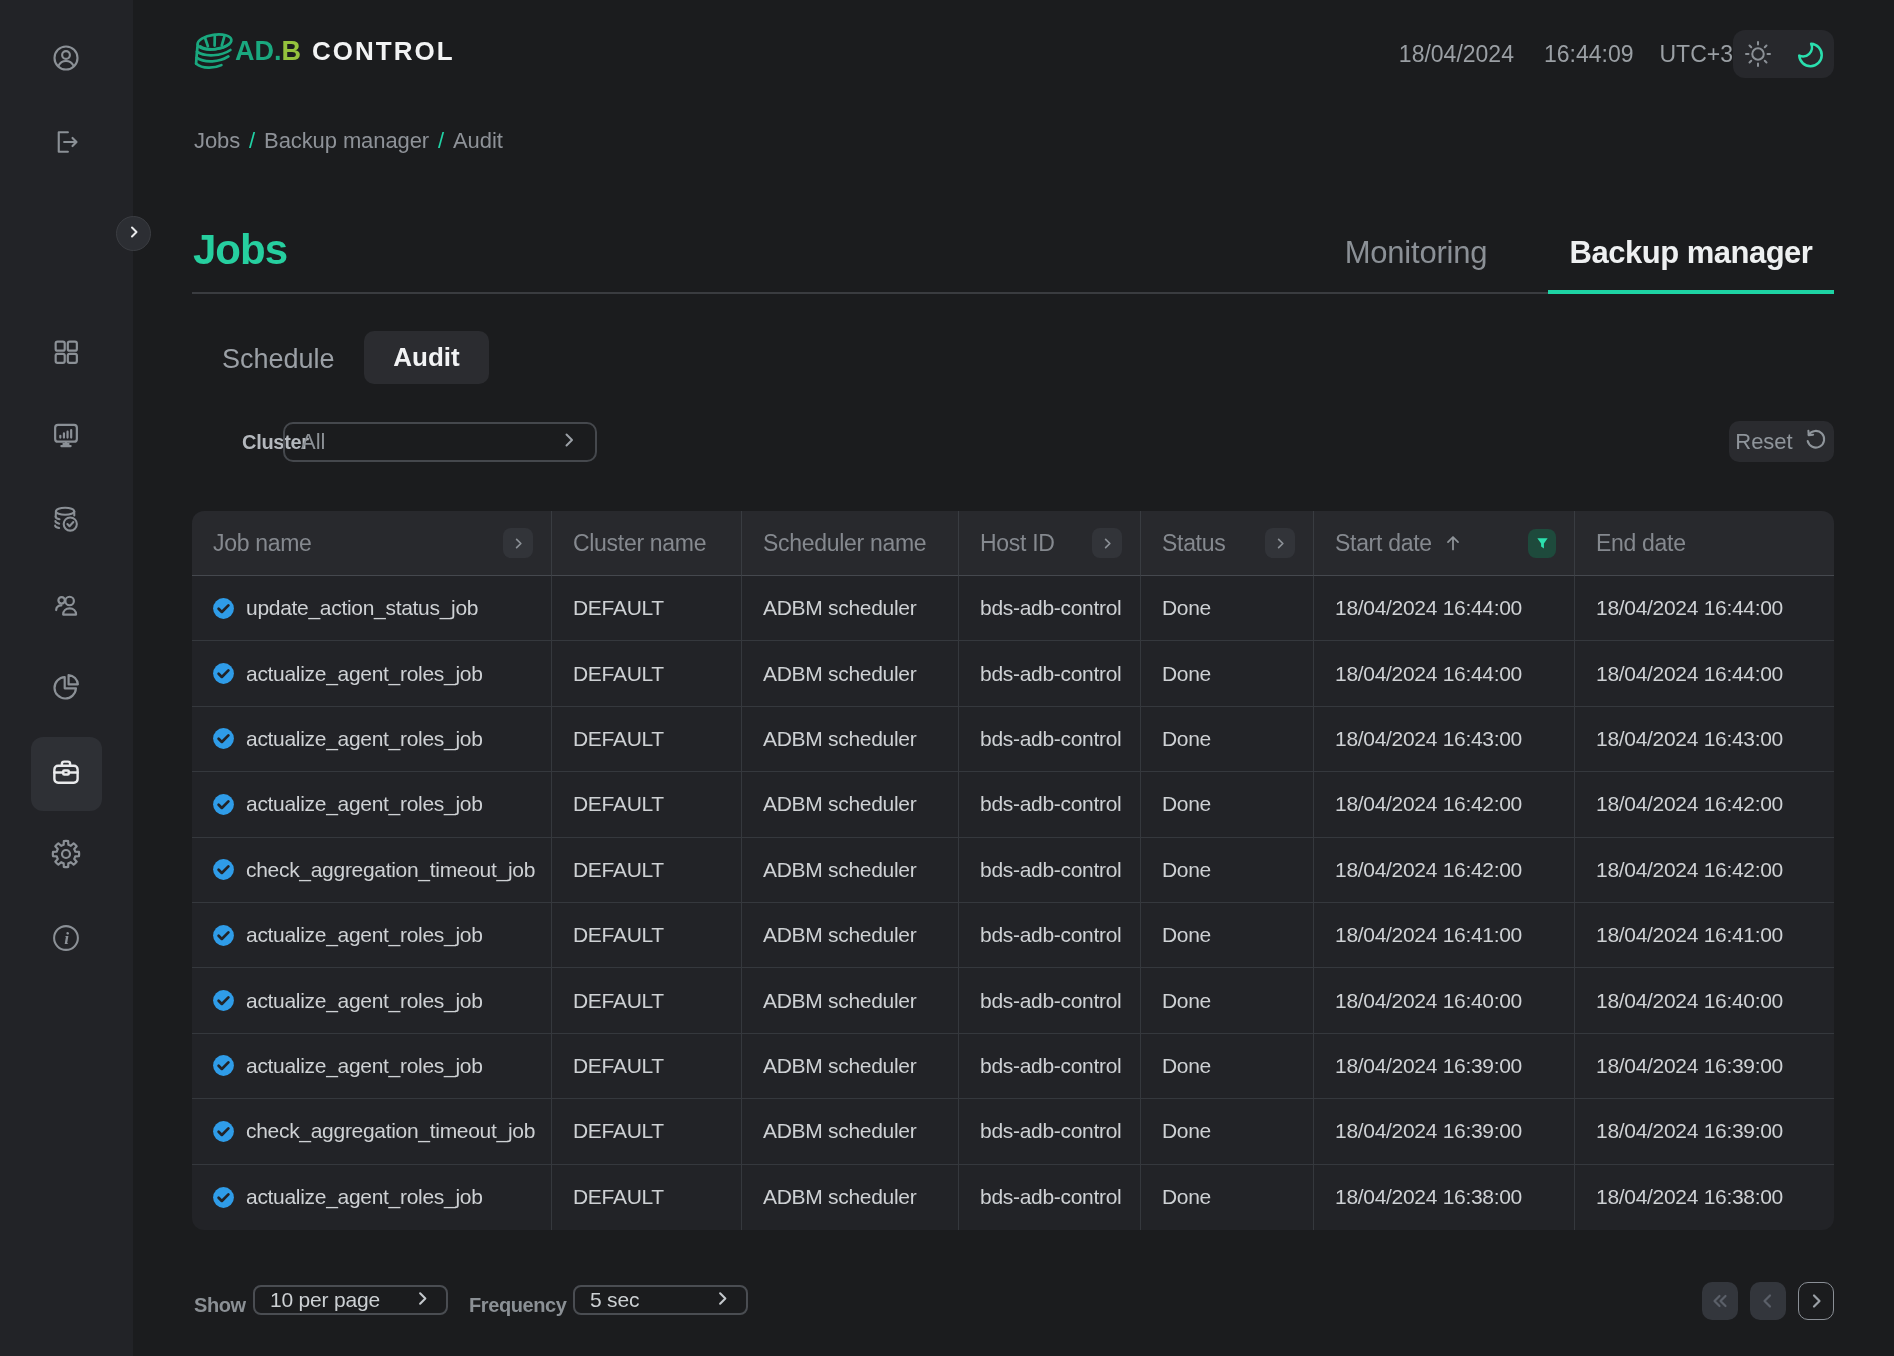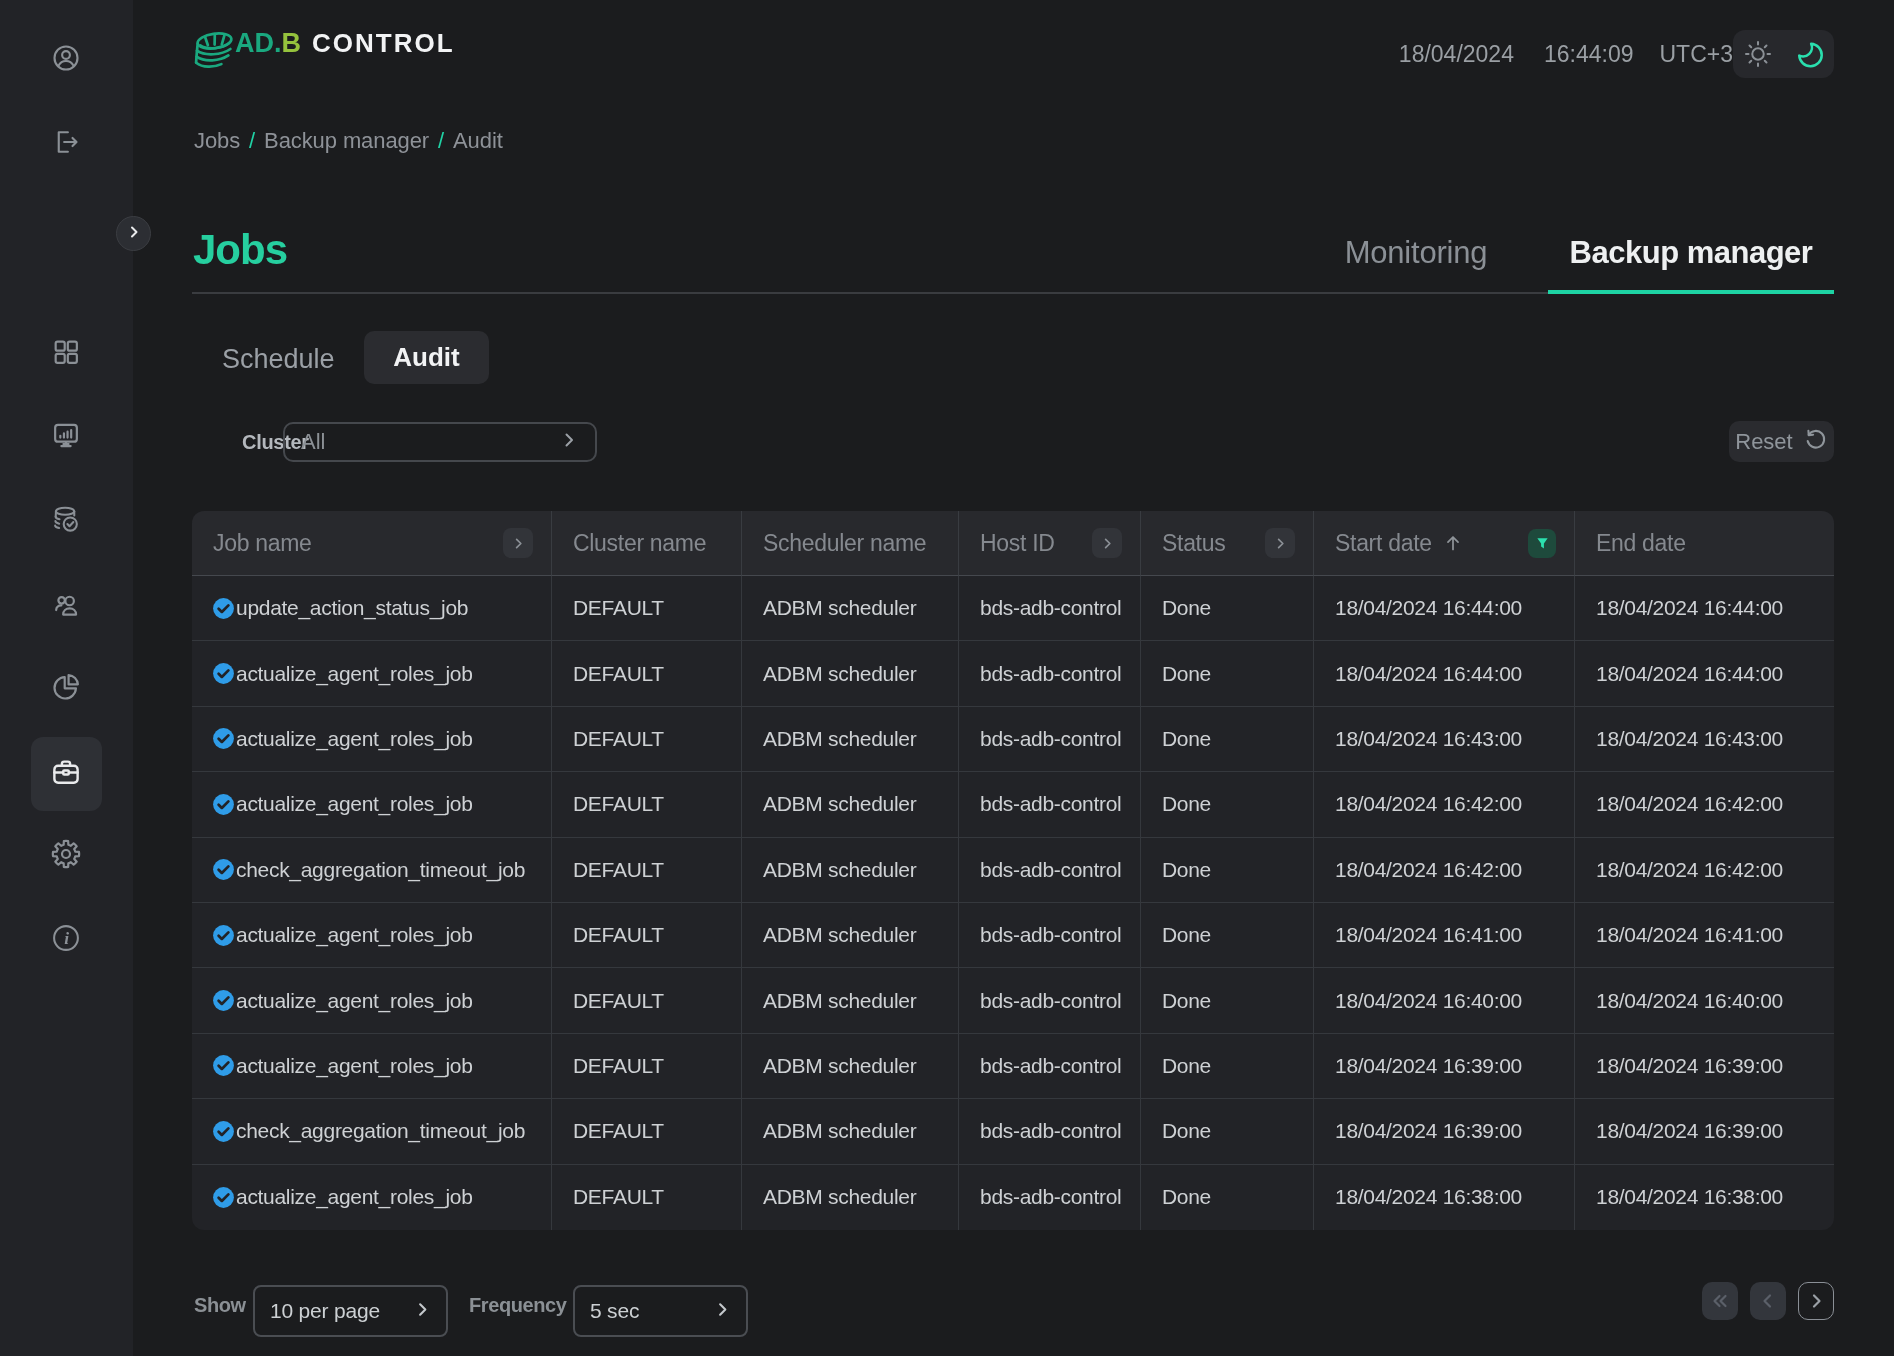--- a/index.html
+++ b/index.html
@@ -11,21 +11,21 @@
   }
   
   .sidebar { position:absolute; left:0; top:0; width:133px; height:1356px; background:#222327; }
   .side-ic { position:absolute; left:66px; transform:translate(-50%,-50%); display:flex; align-items:center; justify-content:center; cursor:pointer; }
   .side-active-bg { position:absolute; left:31px; top:737px; width:71px; height:74px; border-radius:12px; background:#2e3035; }
   .collapse-btn {
     position:absolute; left:116px; top:216px; width:35px; height:35px; border-radius:50%;
     background:#2c2e33; border:1px solid #3b3d42; display:flex; align-items:center; justify-content:center; cursor:pointer; z-index:5;
   }
   
-  .logo { position:absolute; left:192px; top:28px; height:46px; display:flex; cursor:default; }
+  .logo { position:absolute; left:192px; top:28px; height:46px; display:flex; align-items:center; cursor:default; }
   .logo svg { display:block; }
   .logo-text { font-size:27px; font-weight:700; letter-spacing:0px; margin-left:-4px; }
   .logo-ad { color:#1aa87f; }
   .logo-b { color:#95c23d; }
   .logo-control { color:#f2f3f4; font-weight:700; letter-spacing:2px; margin-left:11px; font-size:26px; }
   .top-right { position:absolute; right:60px; top:30px; height:48px; display:flex; align-items:center; }
   .top-right .t { font-size:23px; color:#9a9fa4; }
   .t-date { margin-right:30px; }
   .t-time { margin-right:26px; }
   .t-tz { }
@@ -60,27 +60,27 @@
   .th { height:65px; background:#28292d; border-bottom:1px solid #45484e; border-right:1px solid #393c41;
     display:flex; align-items:center; padding:0 18px 0 21px; font-size:23px; letter-spacing:-0.3px; color:#85898f; white-space:nowrap; }
   .th:nth-child(7n) { border-right:none; }
   .td { height:65.4px; background:#222327; border-bottom:1px solid #35383d; border-right:1px solid #35383d;
     display:flex; align-items:center; padding:0 16px 0 21px; font-size:21px; letter-spacing:-0.3px; color:#ced1d4; white-space:nowrap; overflow:hidden; }
   .td:nth-child(7n) { border-right:none; }
   .table > .td:nth-last-child(-n+7) { border-bottom:none; }
   .th .hbtn { margin-left:auto; width:30px; height:30px; border-radius:8px; background:#323439; display:flex; align-items:center; justify-content:center; cursor:pointer; flex:none; }
   .th .fbtn { margin-left:auto; width:28px; height:29px; border-radius:8px; background:#1e4a3c; display:flex; align-items:center; justify-content:center; cursor:pointer; flex:none; }
   .th .sort-arrow { margin-left:10px; display:flex; }
-  .td-job { padding-left:19px; }
+  .td-job { gap:10px; padding-left:19px; }
   .td-job svg { flex:none; }
   
   .foot-label { position:absolute; font-size:20px; font-weight:600; letter-spacing:-0.4px; color:#8b9095; top:1294px; }
   .show-label { left:194px; }
   .freq-label { left:469px; }
-  .foot-select { position:absolute; top:1285px; height:52px; border:2px solid #4a4d52; border-radius:8px;
+  .foot-select { position:absolute; top:1285px; height:30px; border:2px solid #4a4d52; border-radius:8px;
     display:flex; align-items:center; padding:0 14px 0 15px; cursor:pointer; }
   .show-select { left:253px; width:195px; }
   .freq-select { left:573px; width:175px; }
   .foot-select .val { font-size:21px; letter-spacing:-0.2px; color:#ccd0d3; flex:1; }
   .pg-btn { position:absolute; top:1282px; width:36px; height:38px; border-radius:10px; display:flex; align-items:center; justify-content:center; cursor:pointer; }
   .pg-filled { background:#33363c; }
   .pg-first { left:1702px; }
   .pg-prev { left:1750px; }
   .pg-next { left:1798px; background:transparent; border:1.5px solid #8a8f96; }
 </style>

